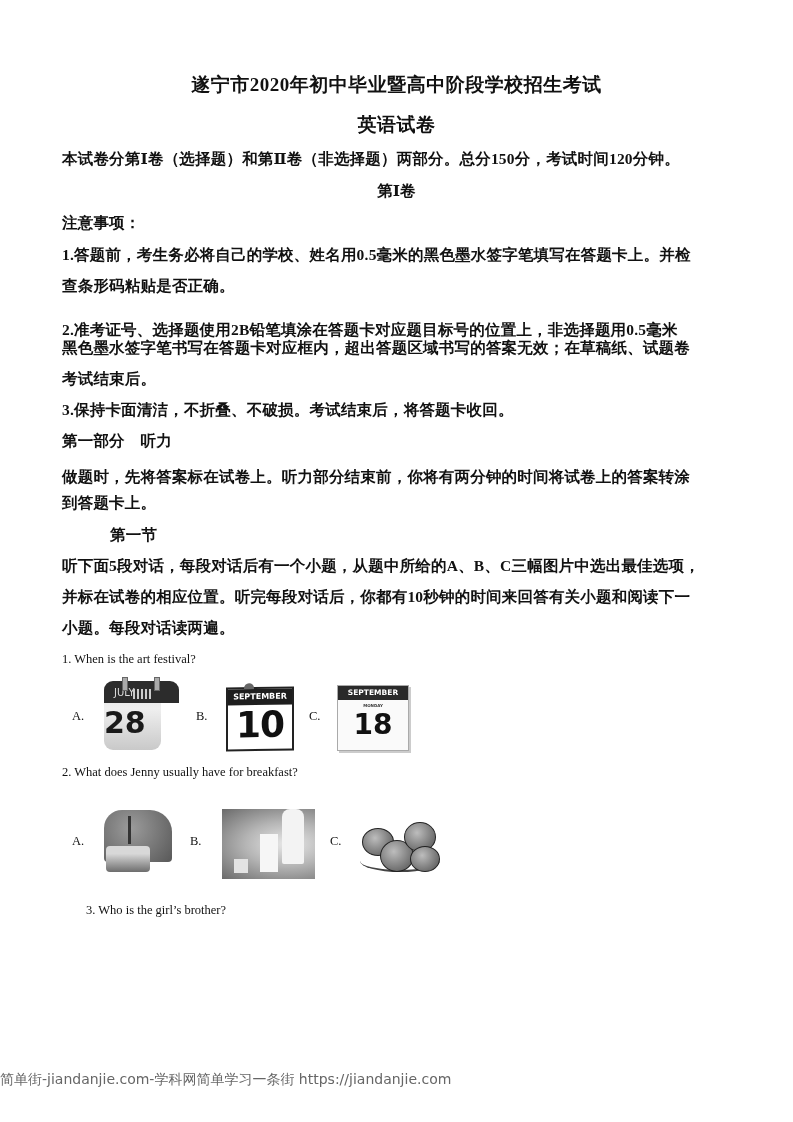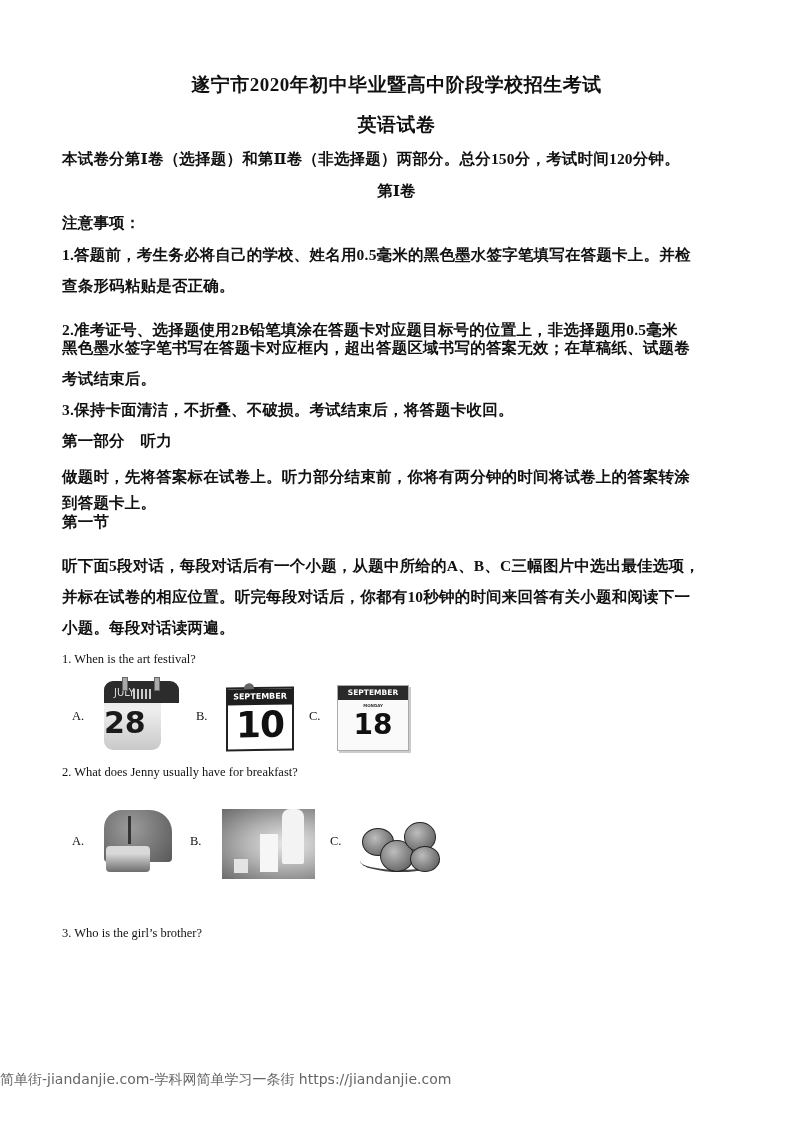--- a/index.html
+++ b/index.html
@@ -60,21 +60,21 @@
   <div class="abs line serif" style="top:276px;">查条形码粘贴是否正确。</div>
   <div class="abs line serif" style="top:307px;margin-top:13px;">2.准考证号、选择题使用2B铅笔填涂在答题卡对应题目标号的位置上，非选择题用0.5毫米</div>
   <div class="abs line serif" style="top:338px;">黑色墨水签字笔书写在答题卡对应框内，超出答题区域书写的答案无效；在草稿纸、试题卷</div>
   <div class="abs line serif" style="top:369px;">考试结束后。</div>
   <div class="abs line serif" style="top:400px;">3.保持卡面清洁，不折叠、不破损。考试结束后，将答题卡收回。</div>
 
   <div class="abs line serif" style="top:431px; white-space:pre;">第一部分　听力</div>
   <div class="abs line serif" style="top:467px;">做题时，先将答案标在试卷上。听力部分结束前，你将有两分钟的时间将试卷上的答案转涂</div>
   <div class="abs line serif" style="top:493px;">到答题卡上。</div>
 
-  <div class="abs line serif" style="top:512px;">第一节</div>
+  <div class="abs line serif" style="top:525px;margin-left:48px;">第一节</div>
   <div class="abs line serif" style="top:556px;">听下面5段对话，每段对话后有一个小题，从题中所给的A、B、C三幅图片中选出最佳选项，</div>
   <div class="abs line serif" style="top:587px;">并标在试卷的相应位置。听完每段对话后，你都有10秒钟的时间来回答有关小题和阅读下一</div>
   <div class="abs line serif" style="top:618px;">小题。每段对话读两遍。</div>
 
   <div class="abs q serif" style="top:652px;">1. When is the art festival?</div>
 
   <div class="abs opt serif" style="left:72px; top:709px;">A.</div>
   <div class="cal calA">
     <div class="head">JULY</div>
     <div class="ring" style="left:18px;"></div>
@@ -115,16 +115,16 @@
 
   <div class="abs opt serif" style="left:330px; top:834px;">C.</div>
   <div class="food buns">
     <div class="plate"></div>
     <div class="bun" style="left:2px; top:18px; width:30px; height:26px;"></div>
     <div class="bun" style="left:20px; top:30px; width:32px; height:30px;"></div>
     <div class="bun" style="left:44px; top:12px; width:30px; height:28px;"></div>
     <div class="bun" style="left:50px; top:36px; width:28px; height:24px;"></div>
   </div>
 
-  <div class="abs q serif" style="top:926px;">3. Who is the girl’s brother?</div>
+  <div class="abs q serif" style="top:903px;margin-left:24px;">3. Who is the girl’s brother?</div>
 
   <div class="abs footer" style="top:1071px;">简单街-jiandanjie.com-学科网简单学习一条街 https://jiandanjie.com</div>
 </div>
 
 </body></html>

